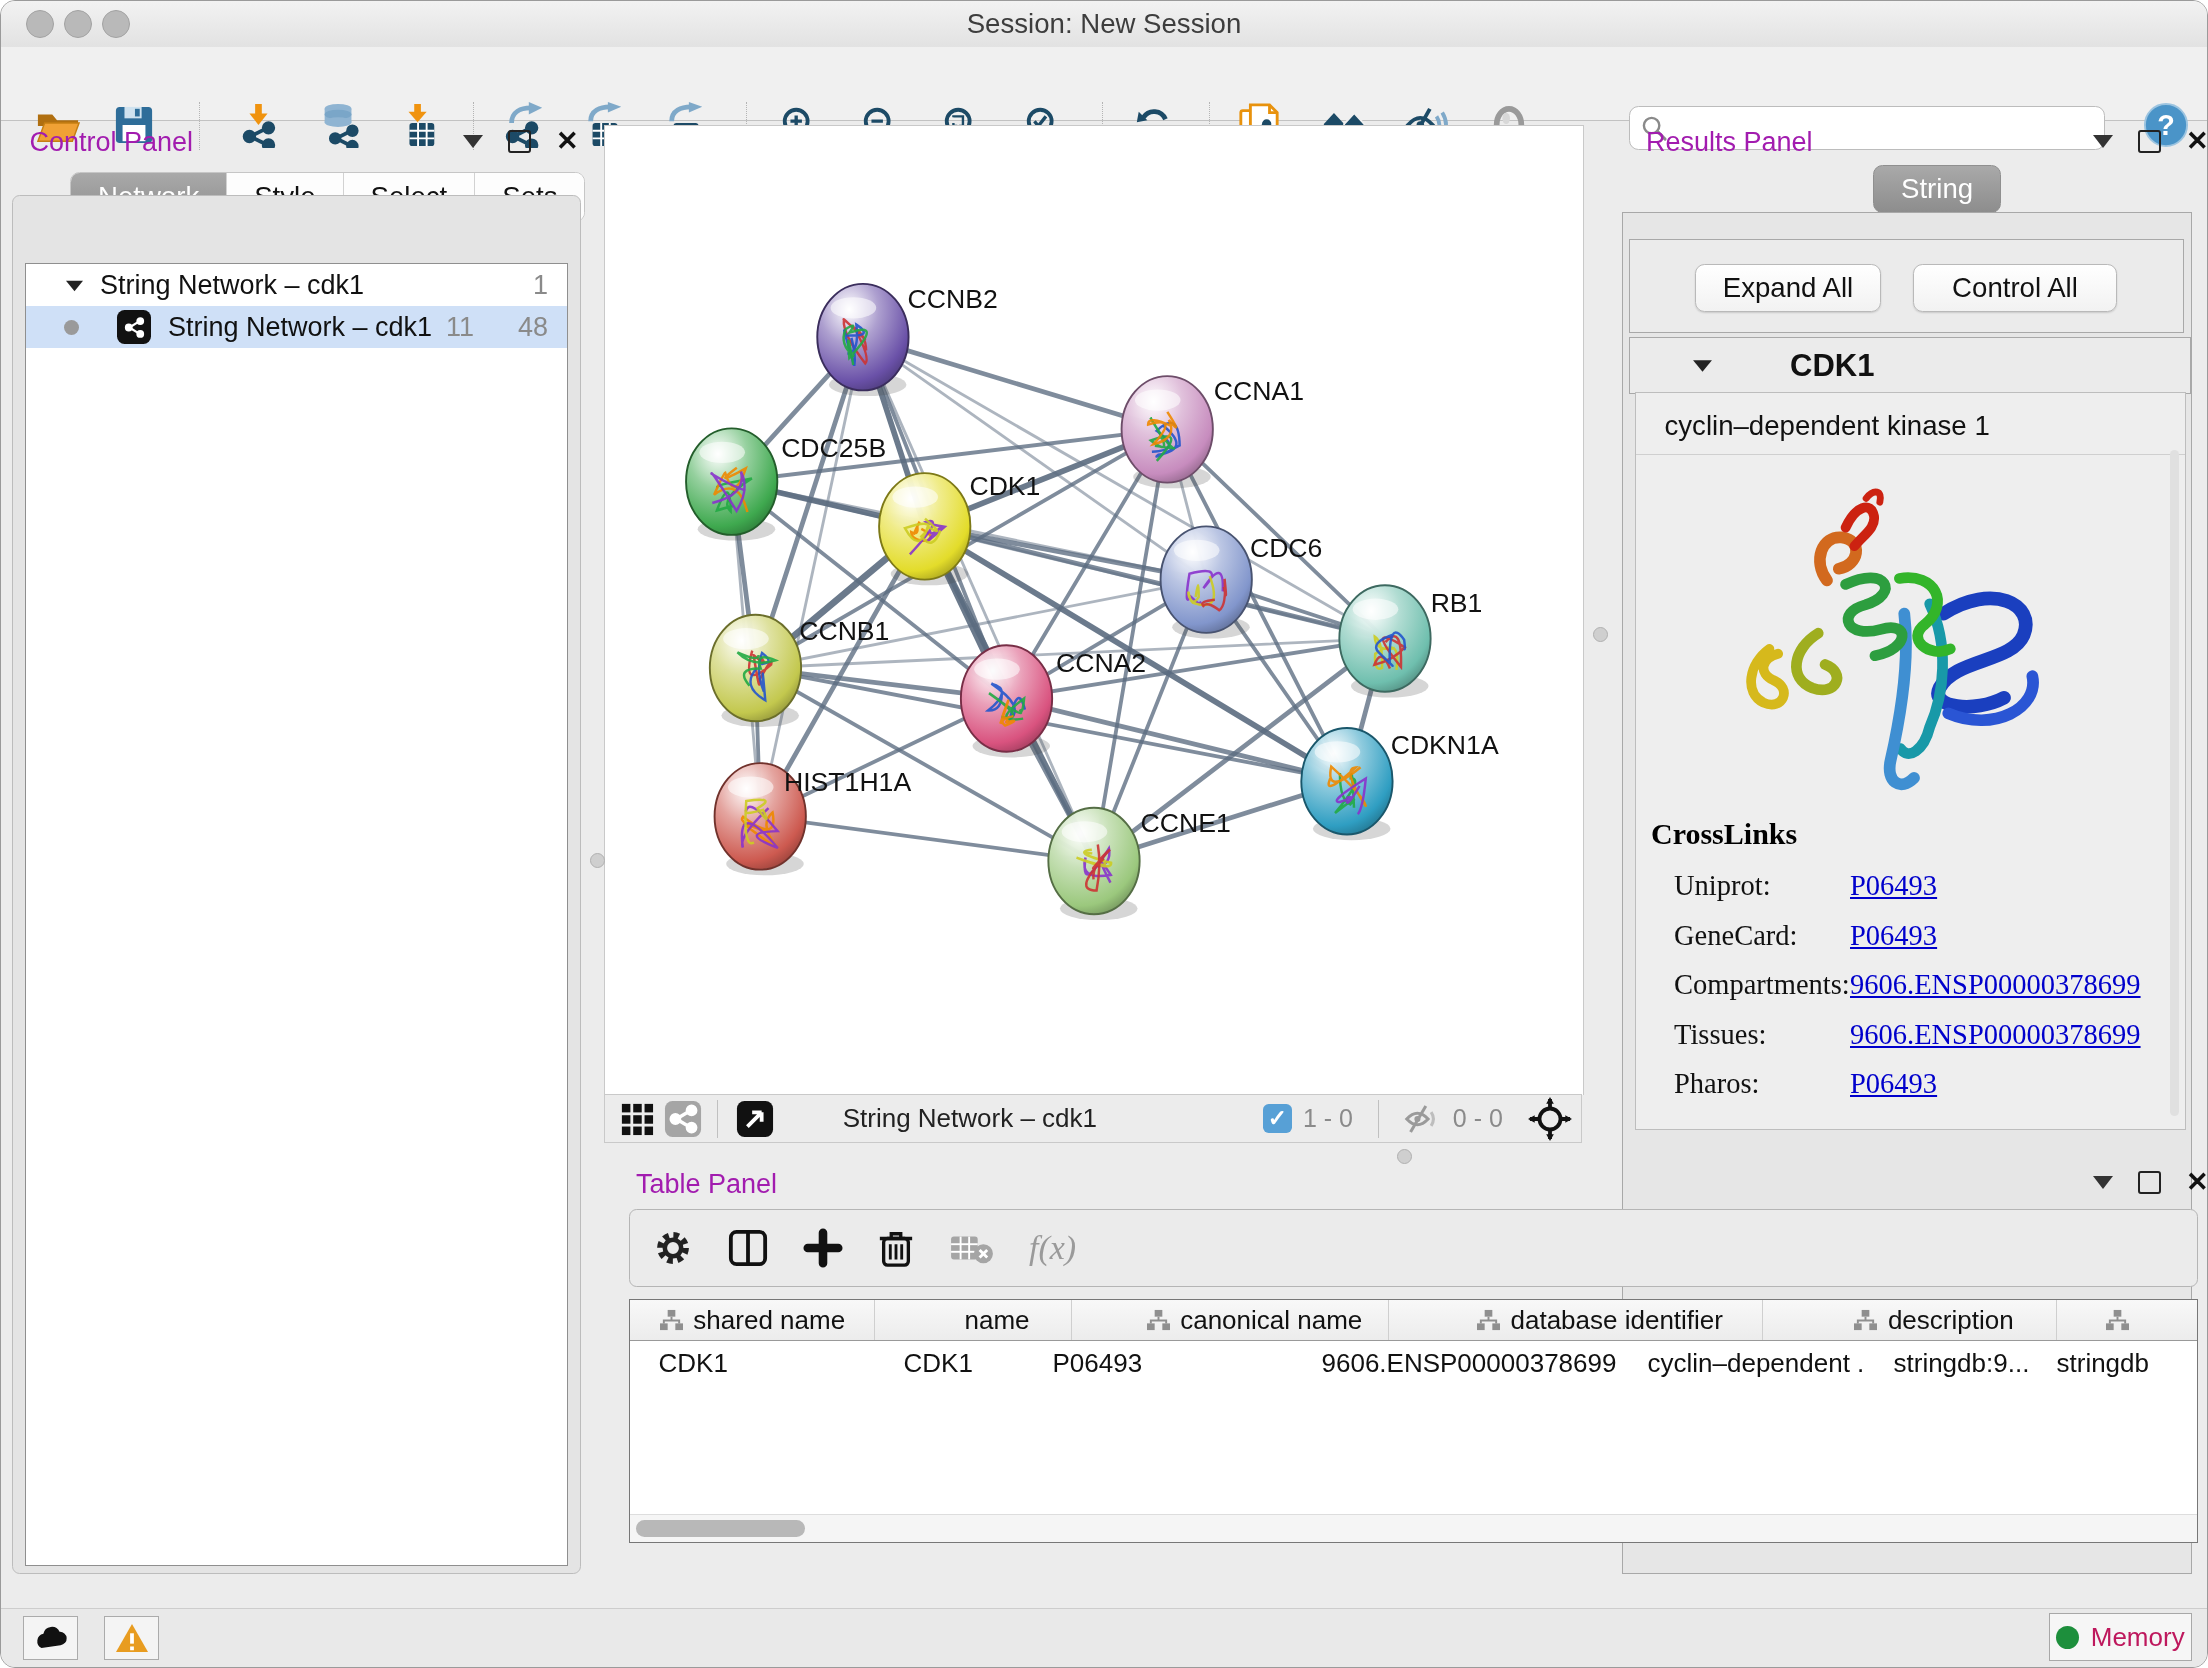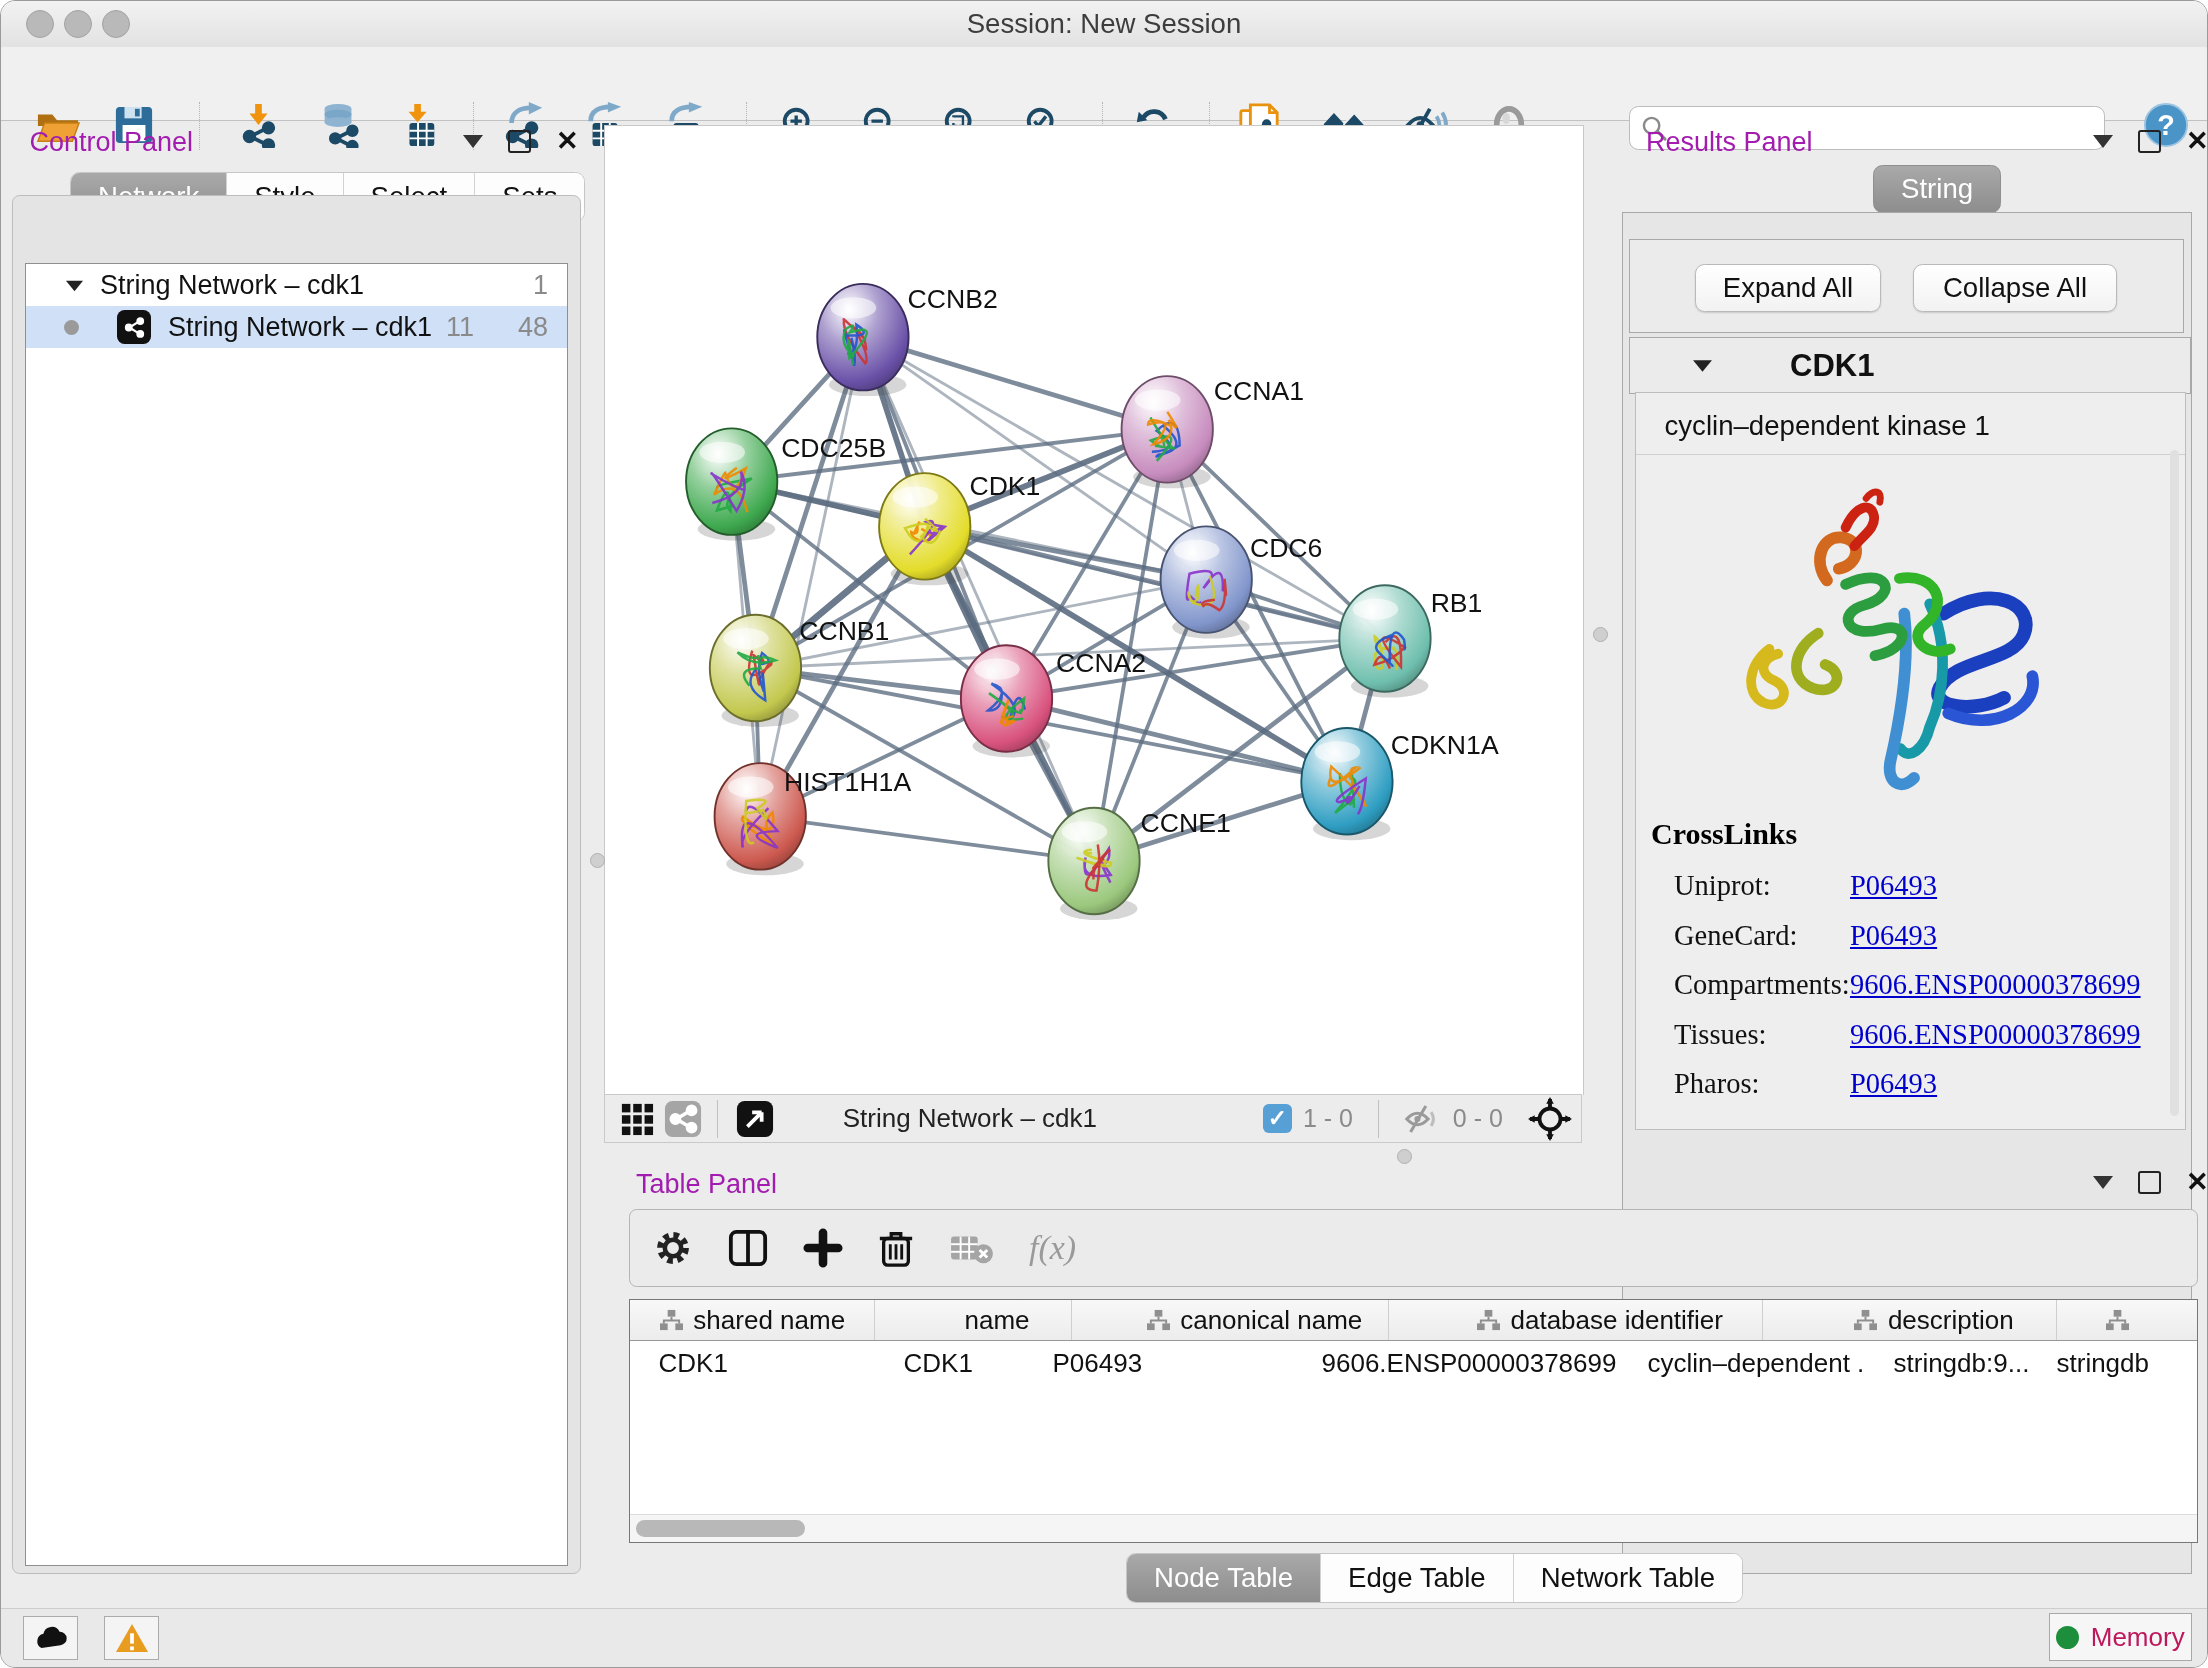--- a/index.html
+++ b/index.html
@@ -600,21 +600,21 @@
     <div class="tri-down"></div>
     <div class="sq"></div>
     <div class="xx">✕</div>
   </div>
 
   <div class="tab sel" style="position:absolute;left:1872px;top:164px;height:46px;border-radius:9.5px;border:1px solid #8f8f8f">String</div>
 
   <div class="rp-card" style="left:1621px;top:211px;width:568px;height:1360px;background:#e6e6e6"></div>
   <div class="rp-card" style="left:1628px;top:238px;width:553px;height:92px"></div>
   <div class="btn" style="left:1694px;top:263px;width:184px">Expand All</div>
-  <div class="btn" style="left:1912px;top:263px;width:202px">Collapse All</div>
+  <div class="btn" style="left:1912px;top:263px;width:202px">Control All</div>
 
   <div class="gene-head">
     <svg width="23" height="19" viewBox="0 0 22 18" style="margin-left:61px">
       <polygon points="2,4 20,4 11,15" fill="#222"></polygon>
     </svg>
     <span class="gene-sym">CDK1</span>
   </div>
 
   <div class="gene-body">
     <div class="gene-desc">cyclin–dependent kinase 1</div>
@@ -764,25 +764,20 @@
         <div class="td" style="width: 326px;">9606.ENSP00000378699</div>
         <div class="td" style="width: 246px;">cyclin–dependent ...</div>
         <div class="td" style="width: 163px;">stringdb:9...</div>
         <div class="td" style="width: 190px;">stringdb</div>
       </div>
     <div class="hscroll">
       <div class="hthumb"></div>
     </div>
   </div>
 
-  <div class="tabrow" style="left:1125px;top:1552px">
-    <div class="tab sel">Node Table</div>
-    <div class="tab">Edge Table</div>
-    <div class="tab">Network Table</div>
-  </div>
 
   <div class="bottombar"></div>
   <div class="bbox" style="left:22px">
     <svg width="38" height="27" viewBox="0 0 40 28">
       <path d="M10 24 a8 8 0 0 1 2-15 a9 9 0 0 1 17-2 a7 7 0 0 1 1 14 z" fill="#111"></path>
     </svg>
   </div>
   <div class="bbox" style="left:103px">
     <svg width="36" height="32" viewBox="0 0 38 34">
       <path d="M19 2 L36 32 H2 Z" fill="#e89c20"></path>

